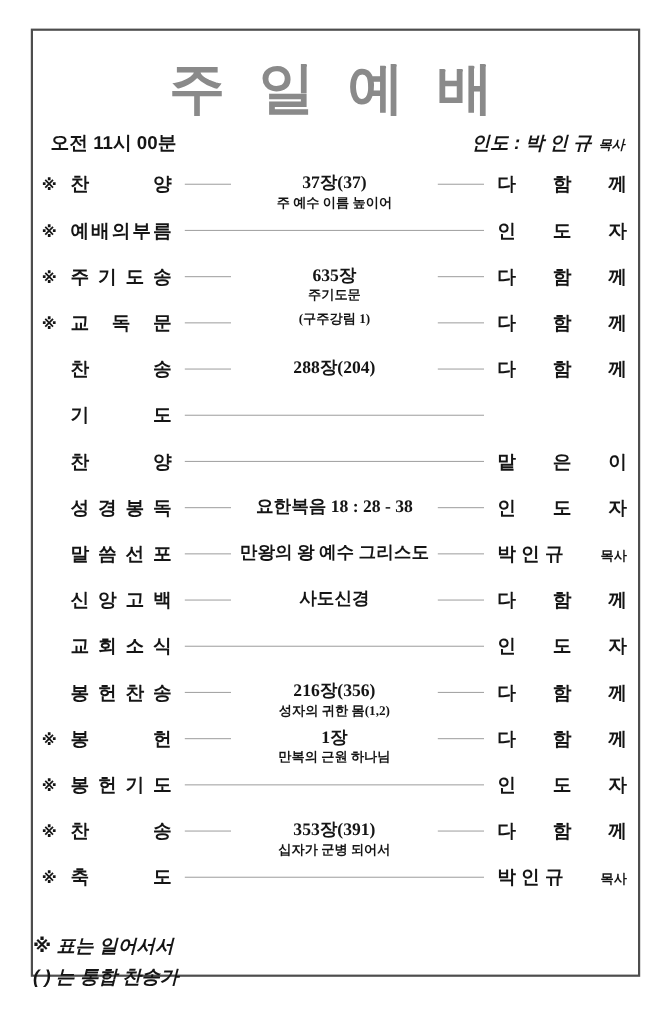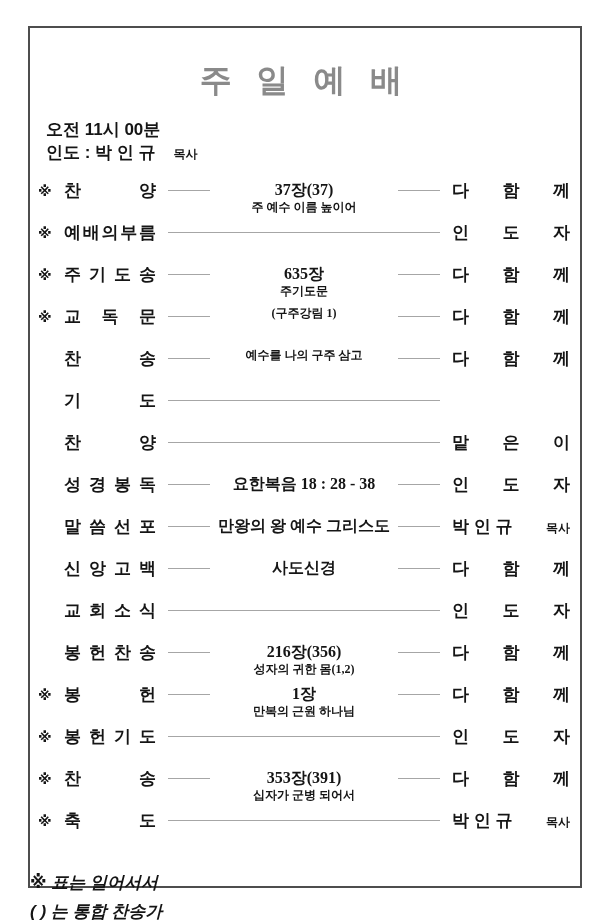--- a/index.html
+++ b/index.html
@@ -6,28 +6,28 @@
   .page{
     position:relative;width:600px;height:922px;background:#ffffff;
     font-family:"Liberation Sans","DejaVu Sans",sans-serif;
     font-weight:bold;color:#151515;overflow:hidden;
   }
   .frame{
     position:absolute;left:28px;top:26px;width:550px;height:858px;
     border:2px solid #4d4d4d;background:#ffffff;box-sizing:content-box;
   }
   .title{
-    text-align:center;margin-top:28px;font-size:32px;line-height:48px;
+    text-align:center;margin-top:28px;font-size:51px;line-height:48px;
     color:#8a8a8a;letter-spacing:8px;white-space:nowrap;
   }
   .meta{
     display:flex;justify-content:space-between;align-items:baseline;
-    margin-top:14px;padding:0 12px 0 16px;font-size:17px;flex-direction:column;
-  }
-  .leader{display:inline-flex;align-items:baseline;gap:18px;white-space:nowrap;}
+    margin-top:14px;padding:0 12px 0 16px;font-size:17px;
+  }
+  .leader{display:inline-flex;align-items:baseline;gap:6px;white-space:nowrap;font-style:italic;}
   .small{font-size:12px;}
   .rows{margin-top:16px;padding:0 10px 0 8px;}
   .row{display:flex;align-items:flex-start;height:42px;}
   .marker{width:26px;font-size:14px;line-height:21px;padding-top:1px;}
   .label{
     width:92px;display:flex;justify-content:space-between;
     font-size:17px;line-height:21px;
   }
   .mid{flex:1;display:flex;align-items:flex-start;margin:0 12px 0 12px;min-width:0;font-family:Liberation Serif, serif;}
   .seg{width:42px;border-top:1px solid #a6a6a6;margin-top:10px;}
@@ -149,21 +149,21 @@
 
       <div class="row">
         <span class="marker"></span>
         <span class="label cj">
             <span>찬</span>
             <span>송</span>
           </span>
         <span class="mid">
           <span class="seg"></span>
           <span class="center">
-            <span class="sub">예수를 나의 구주 삼고</span>
+            <span class="main">288장(204)</span>
           </span>
           <span class="seg"></span>
         </span>
         <span class="right cj">
             <span>다</span>
             <span>함</span>
             <span>께</span>
           </span>
       </div>
 

